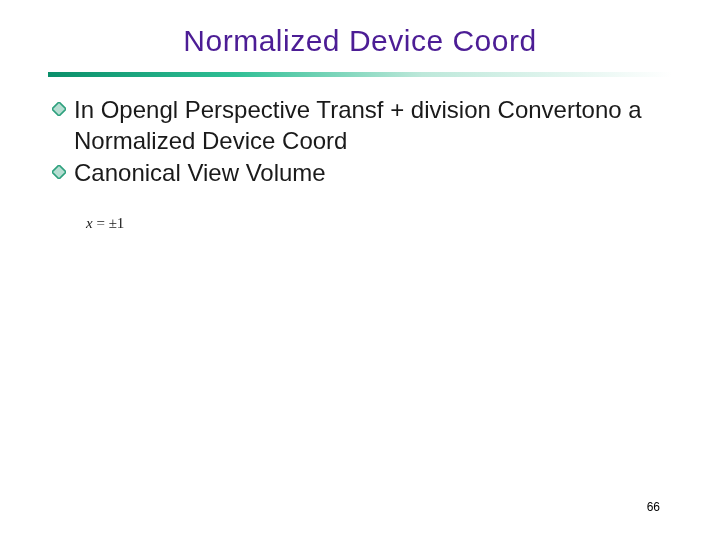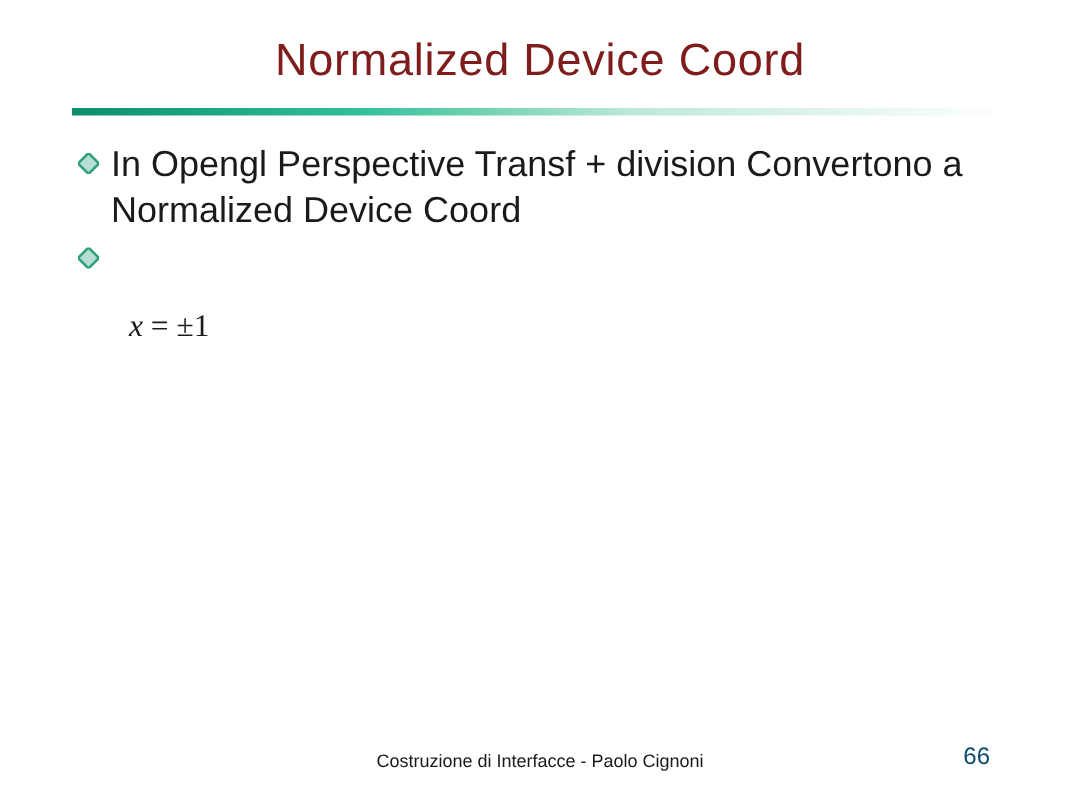--- a/index.html
+++ b/index.html
@@ -1,20 +1,20 @@
 <!DOCTYPE html>
 <html><head>
 <meta charset="utf-8">
 <style>
   * { margin: 0; padding: 0; box-sizing: border-box; }
   html, body { width: 720px; height: 540px; background: #fff; font-family: Verdana, Geneva, sans-serif; }
   .slide { width: 720px; height: 540px; position: relative; padding: 20px 48px 0 48px; }
   .title {
     font-size: 30px;
-    color: #7f1d1d;
+    color: #4c1d95;
     text-align: center;
     letter-spacing: 0.5px;
     margin-top: 4px;
     margin-bottom: 14px;
   }
   .underline {
     height: 5px;
     width: 100%;
     background: linear-gradient(to right, #0a8f6a 0%, #2fbf95 30%, #bde8da 60%, #ffffff 100%);
     margin: 0 0 18px 0;
@@ -30,40 +30,40 @@
   }
   .bullet-text {
     font-size: 24px;
     color: #1a1a1a;
     line-height: 1.28;
   }
   .formulas {
     margin-top: 26px;
     margin-left: 34px;
     font-family: "Times New Roman", Times, serif;
-    font-size: 21px;
+    font-size: 15px;
     color: #1a1a1a;
   }
   .formula-line { margin-bottom: 10px; }
   .formula-line .var { font-style: italic; }
   .footer {
     position: absolute;
     bottom: 26px;
     left: 0; right: 0;
     display: flex;
     justify-content: center;
     font-size: 12px;
     color: #1a1a1a;
   }
   .page-num {
     position: absolute;
     bottom: 26px;
     right: 60px;
-    font-size: 16px;
-    color: #0c4a6e;
+    font-size: 12px;
+    color: #000000;
     margin-left: 29px;
   }
 </style>
 </head>
 <body>
 
 <div class="slide">
 
   <div class="title">Normalized Device Coord</div>
   <div class="underline"></div>
@@ -77,24 +77,24 @@
       </svg>
       <div class="bullet-text">In Opengl Perspective Transf + division Convertono a Normalized Device Coord</div>
     </div>
 
 
     <div class="bullet-row">
       <svg class="diamond" viewBox="0 0 10 10">
         <path d="M5 0 L10 5 L5 10 L0 5 Z" fill="none" stroke="currentColor" stroke-width="1.2"></path>
         <path d="M5 0 L10 5 L5 10 L0 5 Z" fill="currentColor" fill-opacity="0.35"></path>
       </svg>
+      <div class="bullet-text">Canonical View Volume</div>
     </div>
 
     <div class="formulas">
       <div class="formula-line"><span class="var">x</span> = ±1</div>
     </div>
 
   </div>
 
-  <div class="footer">Costruzione di Interfacce - Paolo Cignoni</div>
   <div class="page-num">66</div>
 
 </div>
 
 </body></html>

